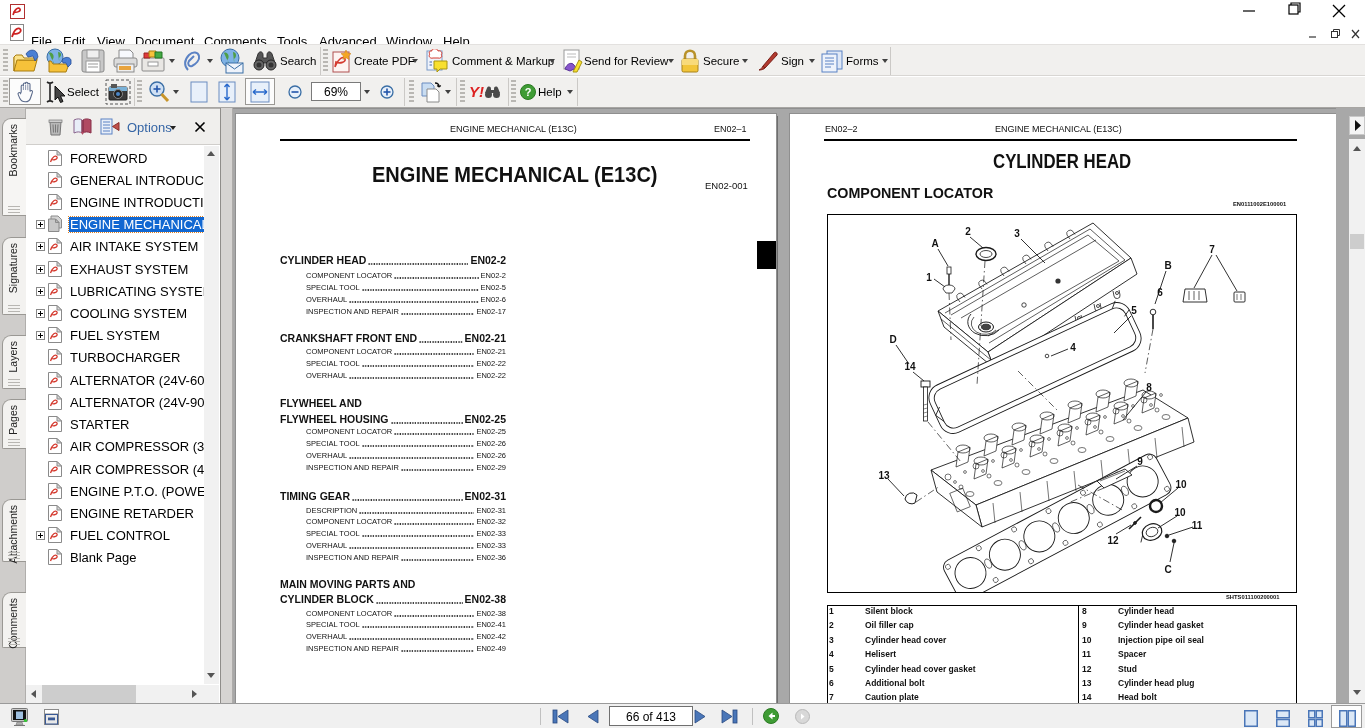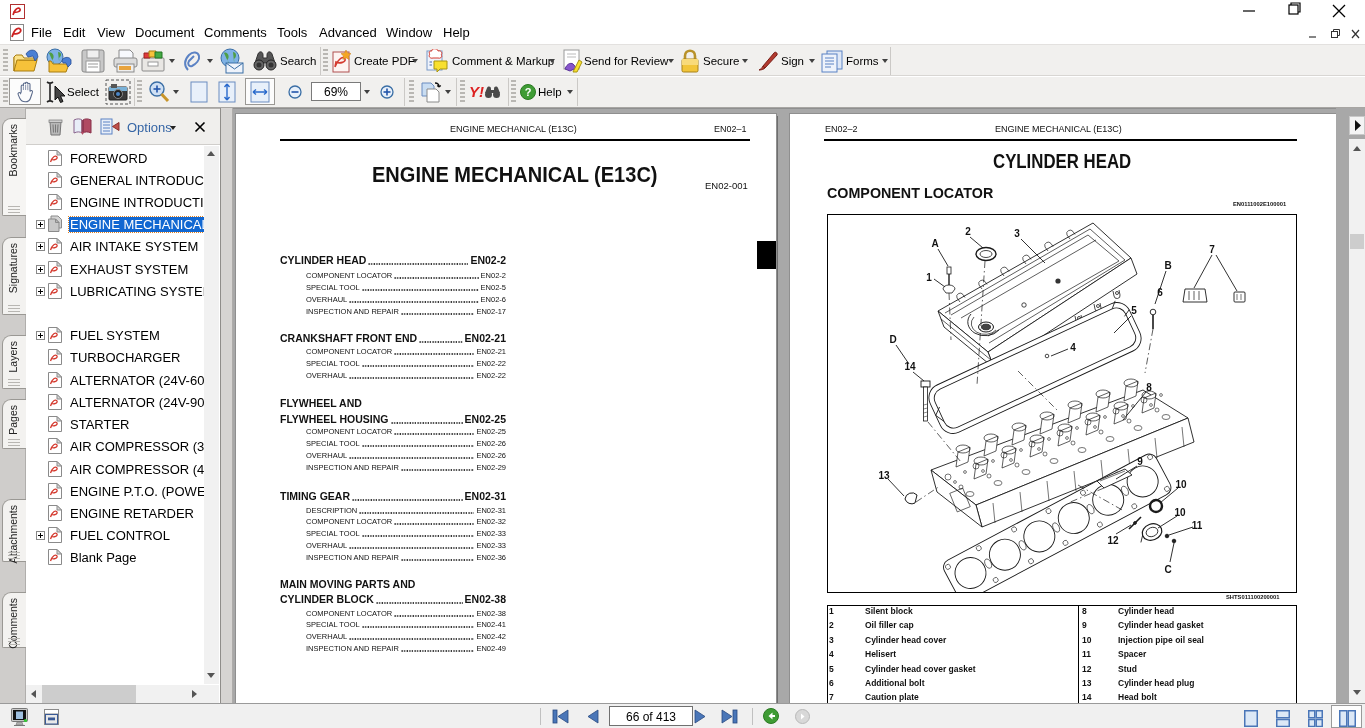--- a/index.html
+++ b/index.html
@@ -6,21 +6,21 @@
 html,body { width:1365px; height:728px; overflow:hidden; font-family:"Liberation Sans", sans-serif; }
 .abs { position:absolute; }
 #app { position:relative; width:1365px; height:728px; background:#fff; }
 
 
 #titlebar { position:absolute; left:0; top:0; width:1365px; height:22px; background:#fff; }
 #titletext { position:absolute; left:47px; top:4px; font-size:11.5px; color:#000; }
 
 
 #menubar { position:absolute; left:0; top:22px; width:1365px; height:22px; background:#fff; }
-.menuitem { position:absolute; top:3px; font-size:13px; color:#000; }
+.menuitem { position:absolute; top:12px; font-size:13px; color:#000; }
 
 
 #tb1 { position:absolute; left:0; top:44px; width:1365px; height:32px; background:#f1f0ee; border-top:1px solid #e3e1df; border-bottom:1px solid #d8d6d3; }
 #tb2 { position:absolute; left:0; top:77px; width:1365px; height:31px; background:#f1f0ee; border-bottom:1px solid #a8a6a3; }
 .grip { position:absolute; width:5px; background-image:repeating-linear-gradient(to bottom,#b9b7b3 0,#b9b7b3 2px,transparent 2px,transparent 4px); }
 .tblabel { font-size:11.5px; color:#000; position:absolute; }
 .drop { position:absolute; width:0; height:0; border-left:3.5px solid transparent; border-right:3.5px solid transparent; border-top:4px solid #404040; }
 
 
 #main { position:absolute; left:0; top:108px; width:1365px; height:595px; background:#f0f0f0; }
@@ -910,20 +910,27 @@
             </svg>
             <span class="lbl">EXHAUST SYSTEM</span>
           </div>
         <div class="trow" style="top:136px">
             <span class="plus"></span>
             <svg class="abs" style="left:21px;top:1px" width="16" height="18" viewBox="0 0 16 18">
               <use href="#pdficon"></use>
             </svg>
             <span class="lbl">LUBRICATING SYSTEM</span>
           </div>
+        <div class="trow" style="top:158px">
+            <span class="plus"></span>
+            <svg class="abs" style="left:21px;top:1px" width="16" height="18" viewBox="0 0 16 18">
+              <use href="#pdficon"></use>
+            </svg>
+            <span class="lbl">COOLING SYSTEM</span>
+          </div>
         <div class="trow" style="top:180px">
             <span class="plus"></span>
             <svg class="abs" style="left:21px;top:1px" width="16" height="18" viewBox="0 0 16 18">
               <use href="#pdficon"></use>
             </svg>
             <span class="lbl">FUEL SYSTEM</span>
           </div>
         <div class="trow" style="top:202px">
             <svg class="abs" style="left:21px;top:1px" width="16" height="18" viewBox="0 0 16 18">
               <use href="#pdficon"></use>

